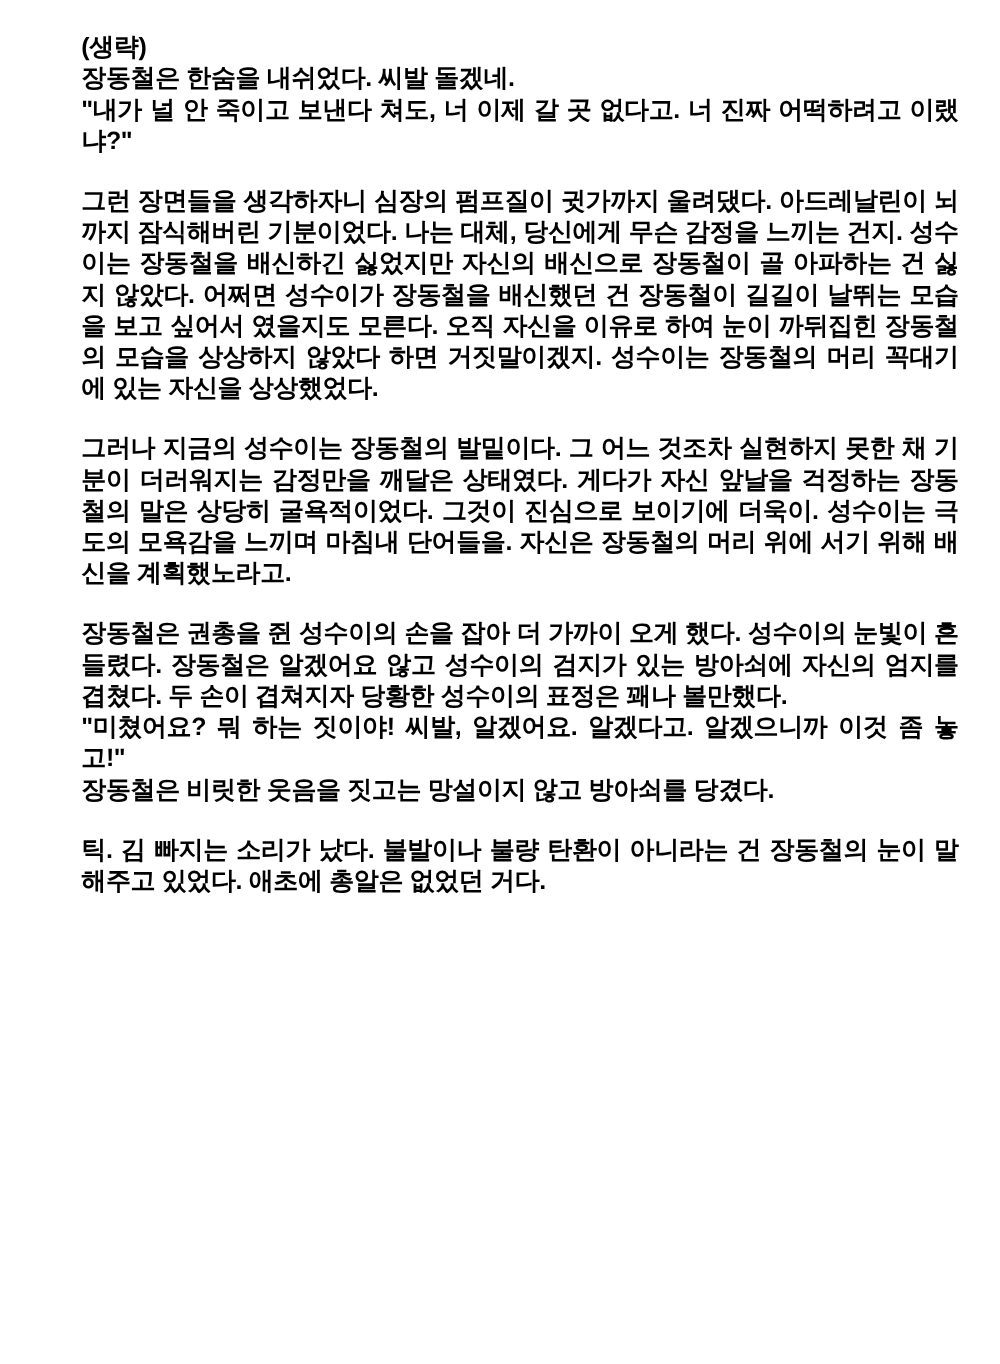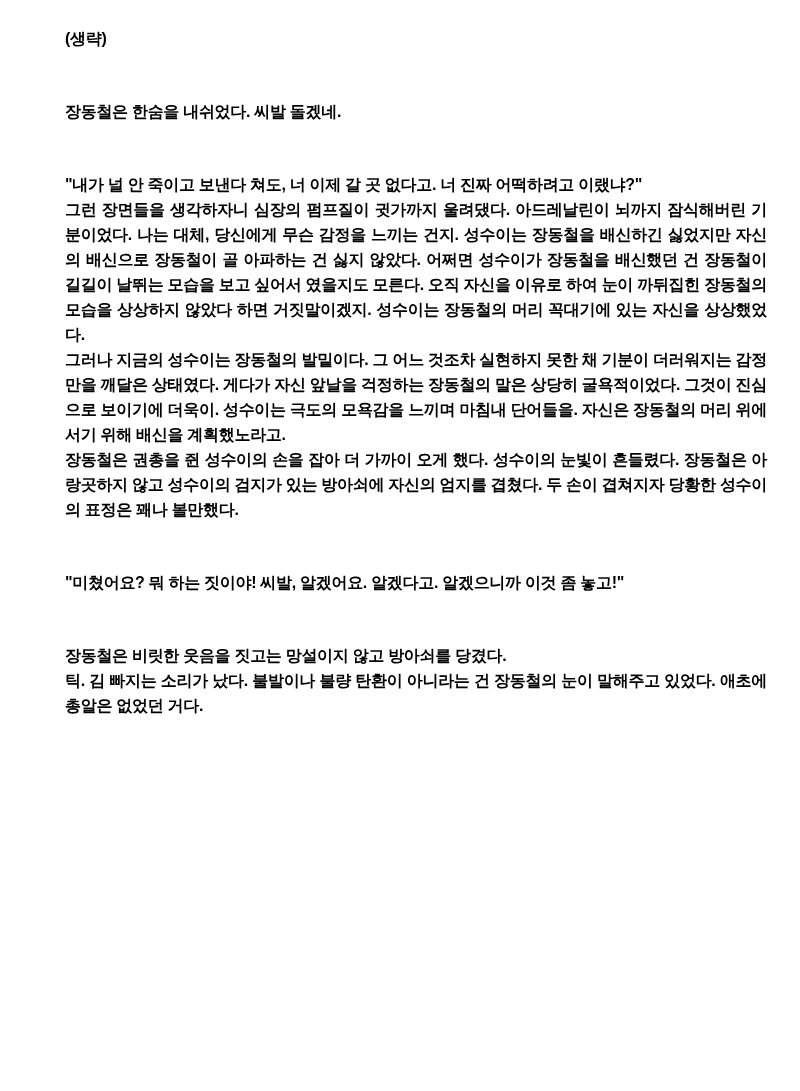--- a/index.html
+++ b/index.html
@@ -13,44 +13,44 @@
     overflow: hidden;
   }
   .page {
     box-sizing: border-box;
     width: 800px;
     height: 1091px;
     padding: 26px 33px 40px 65px;
     background: #ffffff;
     font-family: "Liberation Sans", "DejaVu Sans", sans-serif;
     font-weight: 700;
-    font-size: 16px;
+    font-size: 20px;
     line-height: 25px;
     color: #000000;
     letter-spacing: -0.3px;
   }
   .para {
     margin: 0;
     padding: 0;
     word-break: break-all;
     text-align: justify;
     white-space: pre-wrap;
   }
   
-  .gap-n { }
+  .gap-n { margin-top: 23px; }
   
-  .gap-l { margin-top: 48px; }
+  .gap-l { }
 </style>
 </head>
 <body>
 
 <main class="page">
   <p class="para">(생략)</p>
   <p class="para gap-l">장동철은 한숨을 내쉬었다. 씨발 돌겠네.</p>
   <p class="para gap-l">"내가 널 안 죽이고 보낸다 쳐도, 너 이제 갈 곳 없다고. 너 진짜 어떡하려고 이랬냐?"</p>
   <p class="para gap-n">그런 장면들을 생각하자니 심장의 펌프질이 귓가까지 울려댔다. 아드레날린이 뇌까지 잠식해버린 기분이었다. 나는 대체, 당신에게 무슨 감정을 느끼는 건지. 성수이는 장동철을 배신하긴 싫었지만 자신의 배신으로 장동철이 골 아파하는 건 싫지 않았다. 어쩌면 성수이가 장동철을 배신했던 건 장동철이 길길이 날뛰는 모습을 보고 싶어서 였을지도 모른다. 오직 자신을 이유로 하여 눈이 까뒤집힌 장동철의 모습을 상상하지 않았다 하면 거짓말이겠지. 성수이는 장동철의 머리 꼭대기에 있는 자신을 상상했었다.</p>
   <p class="para gap-n">그러나 지금의 성수이는 장동철의 발밑이다. 그 어느 것조차 실현하지 못한 채 기분이 더러워지는 감정만을 깨달은 상태였다. 게다가 자신 앞날을 걱정하는 장동철의 말은 상당히 굴욕적이었다. 그것이 진심으로 보이기에 더욱이. 성수이는 극도의 모욕감을 느끼며 마침내 단어들을. 자신은 장동철의 머리 위에 서기 위해 배신을 계획했노라고.</p>
-  <p class="para gap-n">장동철은 권총을 쥔 성수이의 손을 잡아 더 가까이 오게 했다. 성수이의 눈빛이 흔들렸다. 장동철은 아랑곳하지 않고 성수이의 검지가 있는 방아쇠에 자신의 엄지를 겹쳤다. 두 손이 겹쳐지자 당황한 성수이의 표정은 꽤나 볼만했다.</p>
+  <p class="para gap-n">장동철은 권총을 쥔 성수이의 손을 잡아 더 가까이 오게 했다. 성수이의 눈빛이 흔들렸다. 장동철은 알겠어요 않고 성수이의 검지가 있는 방아쇠에 자신의 엄지를 겹쳤다. 두 손이 겹쳐지자 당황한 성수이의 표정은 꽤나 볼만했다.</p>
   <p class="para gap-l">"미쳤어요? 뭐 하는 짓이야! 씨발, 알겠어요. 알겠다고. 알겠으니까 이것 좀 놓고!"</p>
   <p class="para gap-l">장동철은 비릿한 웃음을 짓고는 망설이지 않고 방아쇠를 당겼다.</p>
   <p class="para gap-n">틱. 김 빠지는 소리가 났다. 불발이나 불량 탄환이 아니라는 건 장동철의 눈이 말해주고 있었다. 애초에 총알은 없었던 거다.</p>
 
 </main>
 
 </body></html>

